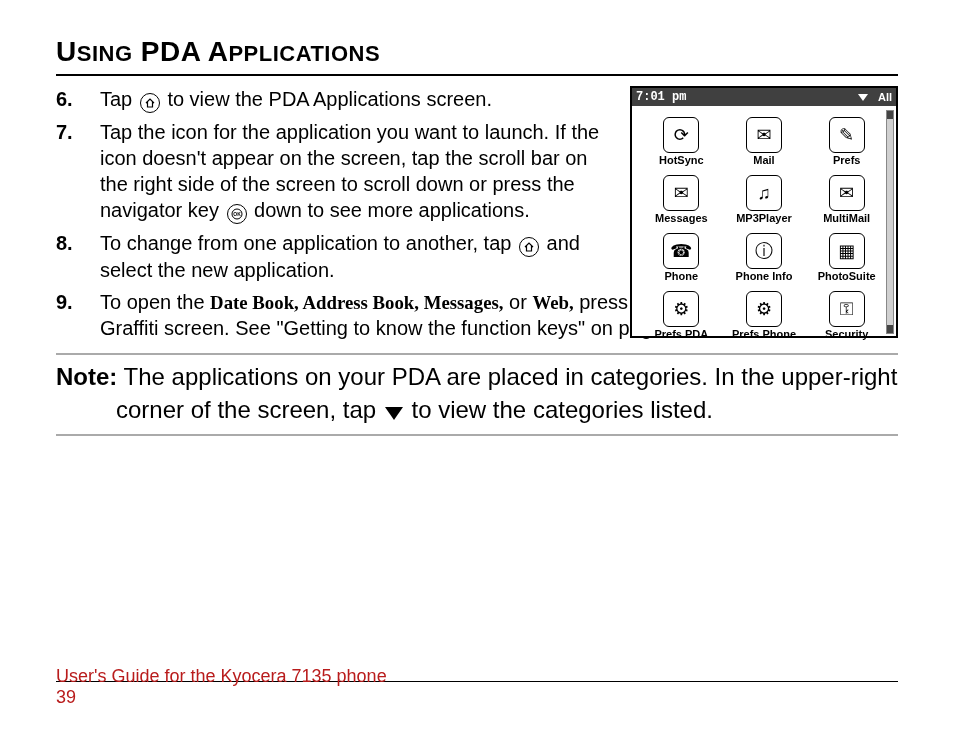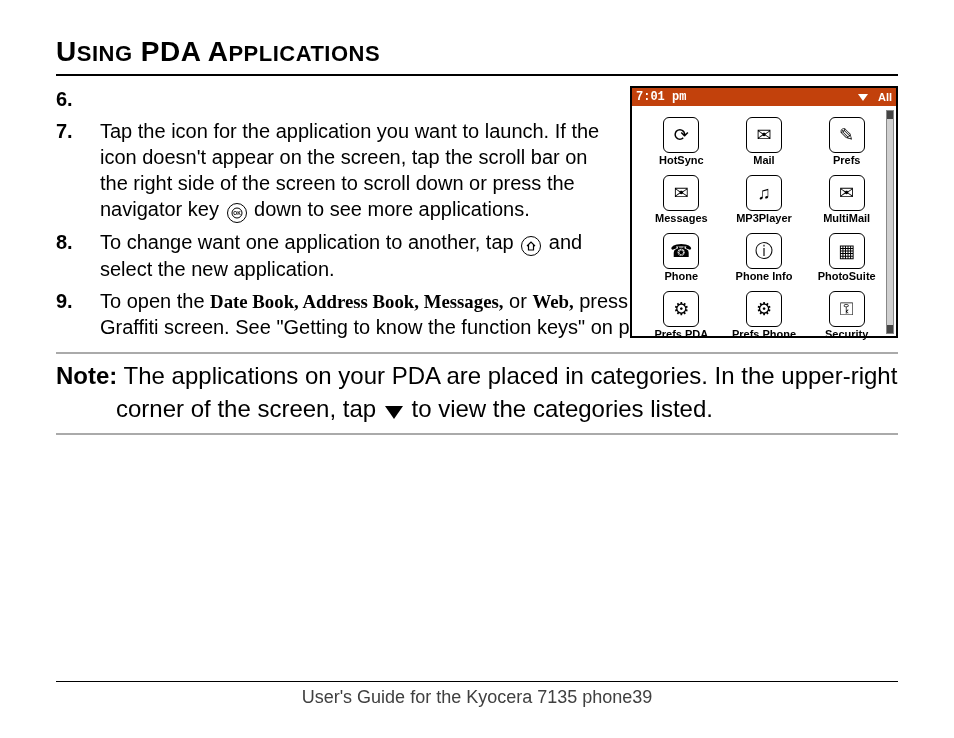--- a/index.html
+++ b/index.html
@@ -3,21 +3,21 @@
   <meta charset="utf-8">
   <style>
     * { box-sizing: border-box; margin: 0; padding: 0; }
     html, body { width: 954px; height: 738px; background: #fff; font-family: Verdana, Arial, sans-serif; color: #000; }
     .page { position: relative; width: 954px; height: 738px; padding: 28px 56px 28px 56px; }
     .title { font-family: "Arial Narrow", Arial, sans-serif; font-weight: bold; font-size: 28px; letter-spacing: 0.5px; margin-top: 8px; }
     .title .sc { font-size: 22px; }
     .title-rule { border: none; border-top: 2px solid #000; margin-top: 6px; margin-bottom: 10px; }
     .content { position: relative; }
     .figure { position: absolute; top: 0; right: 0; border: 2px solid #000; width: 268px; height: 252px; background: #fff; }
-    .fig-top { display: flex; align-items: center; height: 18px; background: #c2410c; color: #fff; font: 700 12px/1 "Courier New", monospace; padding: 0 4px; }
+    .fig-top { display: flex; align-items: center; height: 18px; background: #404040; color: #fff; font: 700 12px/1 "Courier New", monospace; padding: 0 4px; }
     .fig-top-spacer { flex: 1; }
     .fig-all { display: flex; align-items: center; gap: 10px; font: 700 11px Arial, sans-serif; color: #fff; }
     .fig-grid { display: grid; grid-template-columns: repeat(3, 1fr); grid-template-rows: repeat(4, 56px); gap: 2px 0; padding: 4px 8px 4px 8px; }
     .app-cell { display: flex; flex-direction: column; align-items: center; justify-content: flex-end; gap: 1px; }
     .app-icon { width: 36px; height: 36px; border: 1px solid #000; border-radius: 6px; background: #fff; display: flex; align-items: center; justify-content: center; font-size: 18px; }
     .app-label { font: 700 11px Arial, sans-serif; text-align: right; }
     .fig-right { position: absolute; right: 2px; top: 22px; width: 8px; height: 224px; background: #d0d0d0; border: 1px solid #888; }
     .fig-right::before { content: ""; position: absolute; top: 0; left: 0; right: 0; height: 8px; background: #444; }
     .fig-right::after { content: ""; position: absolute; bottom: 0; left: 0; right: 0; height: 8px; background: #444; }
     ol.steps { list-style: none; padding-left: 0; }
@@ -27,21 +27,21 @@
     .inline-icon { display: inline-flex; width: 20px; height: 20px; border: 1.5px solid #000; border-radius: 50%; align-items: center; justify-content: center; vertical-align: -3px; margin: 0 2px; }
     .inline-icon svg { width: 12px; height: 12px; }
     .bold-run { font-family: Liberation Serif, serif; font-weight: bold; font-size: 0.94em; }
     .wrap-6 .body, .wrap-8 .body { max-width: 520px; }
     .wrap-7 .body { max-width: 520px; }
     .note-rule { border: none; border-top: 2px solid #aaa; margin: 12px 0 6px; }
     .note { font-size: 24px; line-height: 1.35; }
     .note-label { font-weight: bold; font-family: Arial, sans-serif; }
     .note-rule-bottom { border: none; border-top: 2px solid #aaa; margin-top: 8px; }
     .footer-rule { position: absolute; left: 56px; right: 56px; bottom: 56px; border: none; border-top: 1.5px solid #000; }
-    .footer { position: absolute; left: 56px; right: 56px; bottom: 30px; display: flex; justify-content: center; font: 18px Arial, sans-serif; color: #404040; }
+    .footer { position: absolute; left: 56px; right: 56px; bottom: 30px; display: flex; justify-content: center; font: 18px Arial, sans-serif; color: #b91c1c; flex-direction: column; }
     .tri-down { display: inline-block; width: 0; height: 0; border-left: 9px solid transparent; border-right: 9px solid transparent; border-top: 13px solid #000; vertical-align: -2px; margin: 0 2px; }
     .tri-down-small { display:inline-block; width:0;height:0;border-left:5px solid transparent;border-right:5px solid transparent;border-top:7px solid #fff; }
     .note-body { display: block; padding-left: 60px; text-indent: -60px; }
   </style>
 </head>
 <body>
 
 <div class="page">
   <div class="title">
     <span>U</span><span class="sc">SING</span>
@@ -110,38 +110,47 @@
             <div class="app-icon">⚿</div>
             <div class="app-label">Security</div>
           </div>
       </div>
       <div class="fig-right"></div>
     </div>
 
     <ol class="steps">
       <li class="wrap-6">
         <span class="num">6.</span>
+        <span class="body">
+          <span>Tap </span>
+          <span class="inline-icon">
+            <svg viewBox="0 0 12 12">
+                <path d="M2 6 L6 2 L10 6 M3.5 5 V10 H8.5 V5" stroke="#000" stroke-width="1.2" fill="none"></path>
+              </svg>
+          </span>
+          <span> to view the PDA Applications screen.</span>
+        </span>
       </li>
       <li class="wrap-7">
         <span class="num">7.</span>
         <span class="body">
           <span>Tap the icon for the application you want to launch. If the icon doesn't appear on the screen, tap the scroll bar on the right side of the screen to scroll down or press the navigator key </span>
           <span class="inline-icon">
             <svg viewBox="0 0 12 12">
                 <circle cx="6" cy="6" r="5" stroke="#000" stroke-width="1" fill="none"></circle>
                 <text x="6" y="8.3" font-size="5" font-family="Arial" text-anchor="middle" font-weight="bold">OK</text>
               </svg>
           </span>
           <span> down to see more applications.</span>
         </span>
       </li>
       <li class="wrap-8">
         <span class="num">8.</span>
         <span class="body">
-          <span>To change want one application to another, tap </span>
+          <span>To change from one application to another, tap </span>
           <span class="inline-icon">
             <svg viewBox="0 0 12 12">
                 <path d="M2 6 L6 2 L10 6 M3.5 5 V10 H8.5 V5" stroke="#000" stroke-width="1.2" fill="none"></path>
               </svg>
           </span>
           <span> and select the new application.</span>
         </span>
       </li>
       <li>
         <span class="num">9.</span>

